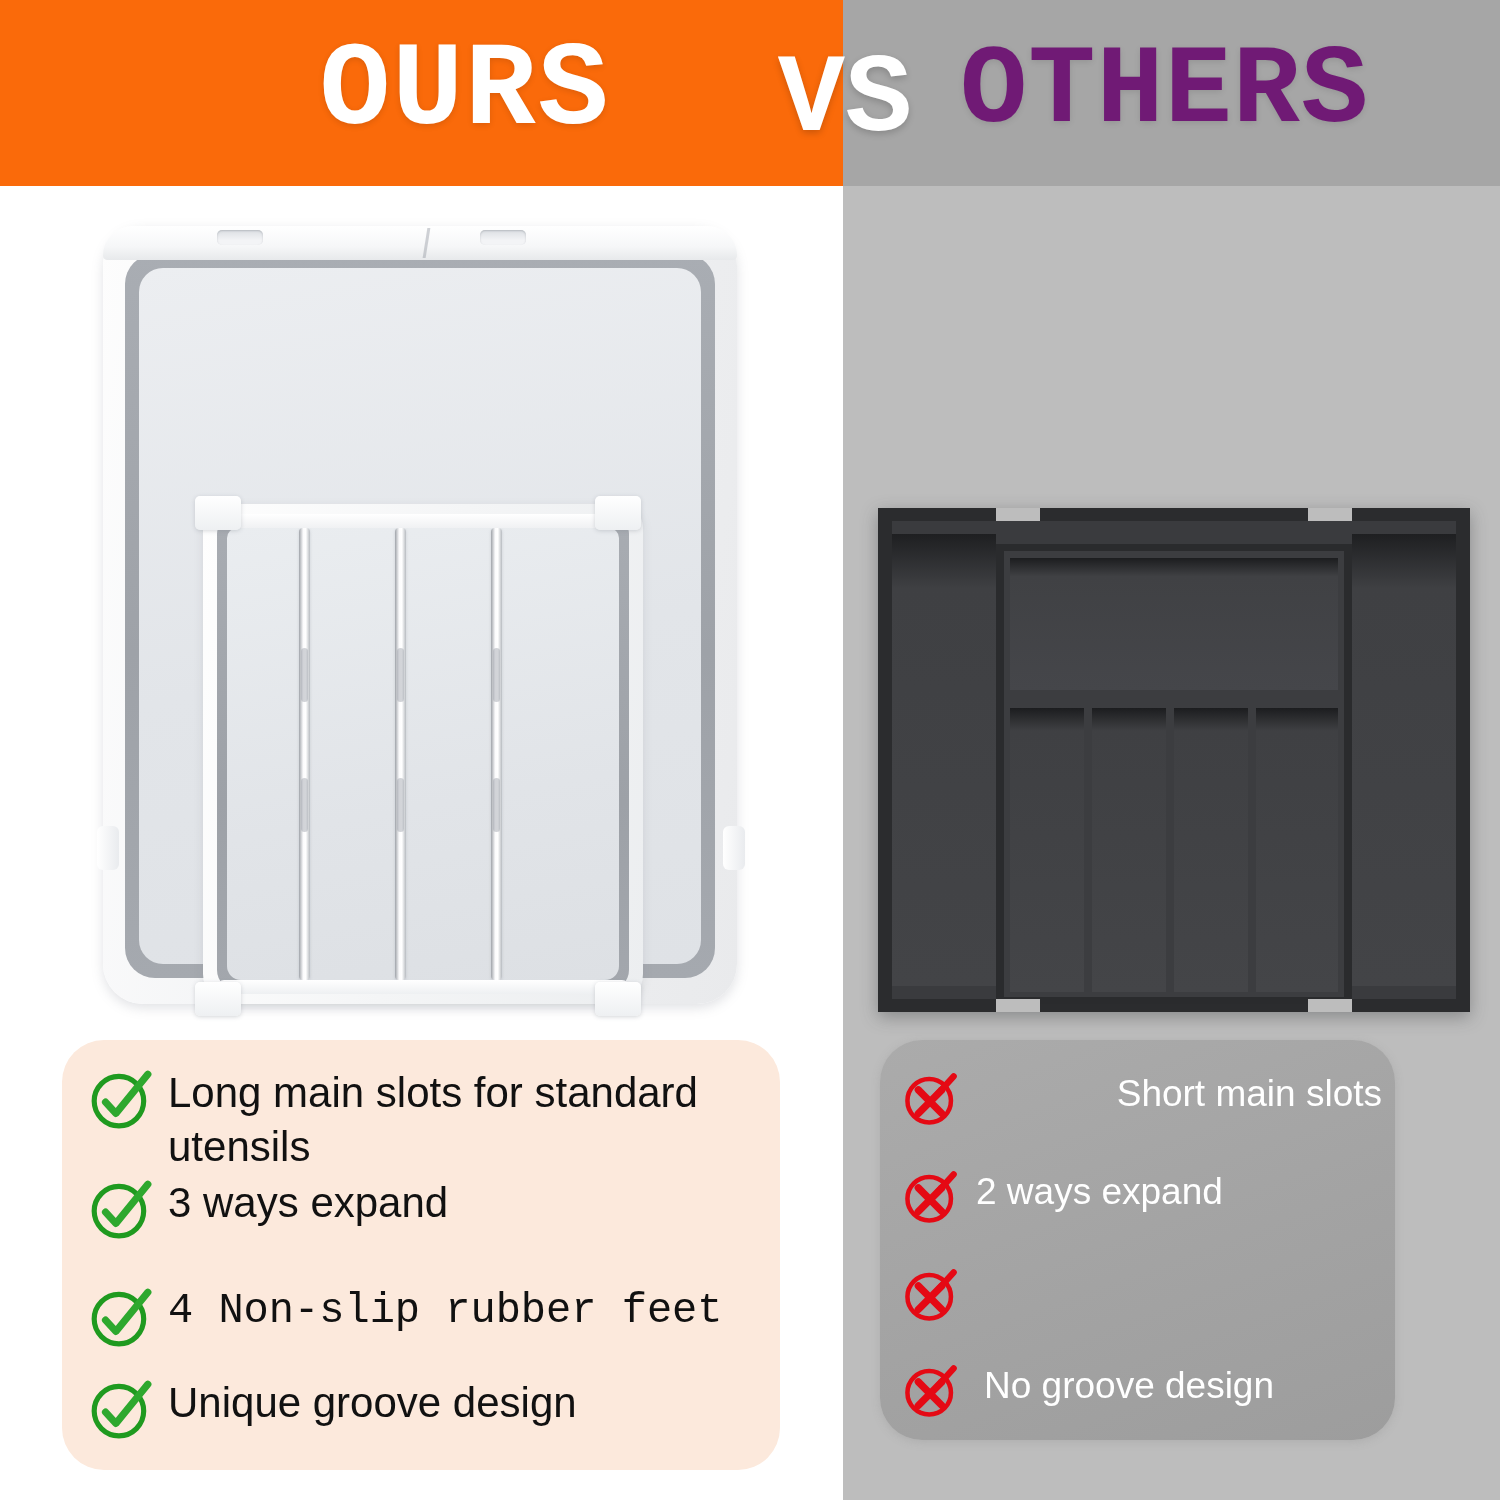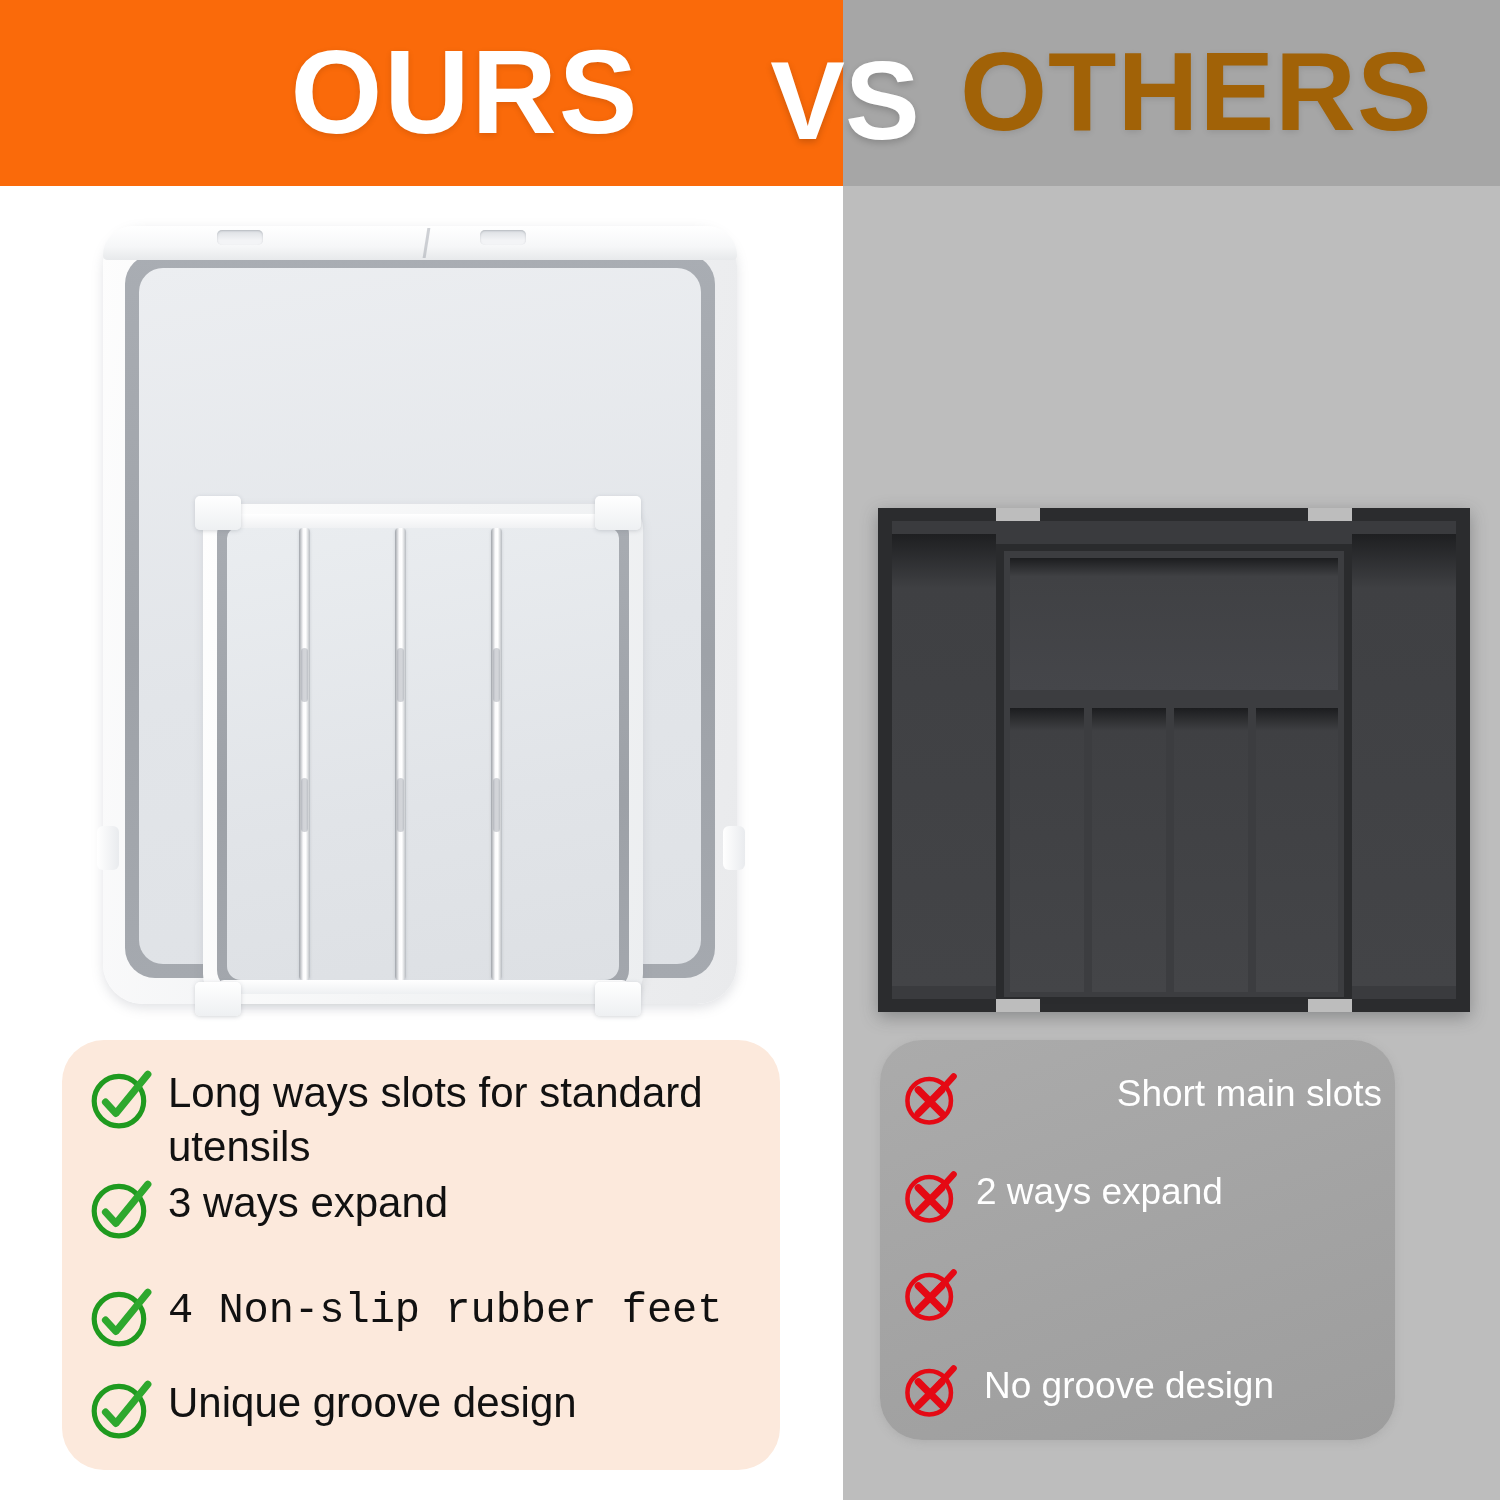--- a/index.html
+++ b/index.html
@@ -6,39 +6,39 @@
   body{
     width:1500px;height:1500px;
     font-family:"Liberation Sans", sans-serif;
     background:#ffffff;
     overflow:hidden;
     position:relative;
   }
   .stage{position:absolute;inset:0;width:1500px;height:1500px;}
 
   
-  .header{position:absolute;left:0;top:0;width:1500px;height:234px;}
+  .header{position:absolute;left:0;top:0;width:1500px;height:234px;font-family:Liberation Mono, monospace;}
   .hdr-left{position:absolute;left:0;top:0;width:843px;height:186px;background:#FA6A0A;}
   .hdr-right{position:absolute;left:843px;top:0;width:657px;height:186px;background:#A6A6A6;}
   .hdr-ours{
     position:absolute;left:255px;top:22px;width:420px;height:140px;
     color:#ffffff;font-size:118px;line-height:140px;font-weight:700;
     letter-spacing:2px;text-align:center;white-space:nowrap;
     text-shadow:0 2px 6px rgba(0,0,0,.12);
   }
   .hdr-vs{
     position:absolute;left:770px;top:26px;width:150px;height:150px;
     color:#ffffff;font-size:112px;line-height:150px;font-weight:800;
     text-align:center;white-space:nowrap;font-style:normal;
     text-shadow:0 3px 7px rgba(0,0,0,.18);
   }
   .hdr-others{
     position:absolute;left:960px;top:22px;width:460px;height:140px;
-    color:#a16207;font-size:112px;line-height:140px;font-weight:700;
-    letter-spacing:1px;text-align:right;white-space:nowrap;
+    color:#701a75;font-size:112px;line-height:140px;font-weight:700;
+    letter-spacing:1px;text-align:left;white-space:nowrap;
     text-shadow:0 2px 6px rgba(0,0,0,.10);
   }
 
   
   .body-left{position:absolute;left:0;top:186px;width:843px;height:1314px;background:#ffffff;}
   .body-right{position:absolute;left:843px;top:186px;width:657px;height:1314px;background:#BDBDBD;}
 
   
   .w-org{position:absolute;left:95px;top:212px;width:650px;height:800px;}
 
@@ -318,21 +318,21 @@
   <div class="card card-left">
     <div class="rows">
 
       <div class="row r0">
         <span class="icon">
           <svg class="ico-check" viewBox="0 0 64 64">
             <circle cx="30" cy="34" r="24" fill="none" stroke="#1F9A1F" stroke-width="5"></circle>
             <path d="M17 35 L27 46 L58 8" fill="none" stroke="#2EA82E" stroke-width="7" stroke-linecap="round" stroke-linejoin="round"></path>
           </svg>
         </span>
-        <span class="txt">Long ways slots for standard utensils</span>
+        <span class="txt">Long main slots for standard utensils</span>
       </div>
 
       <div class="row r1">
         <span class="icon">
           <svg class="ico-check" viewBox="0 0 64 64">
             <circle cx="30" cy="34" r="24" fill="none" stroke="#1F9A1F" stroke-width="5"></circle>
             <path d="M17 35 L27 46 L58 8" fill="none" stroke="#2EA82E" stroke-width="7" stroke-linecap="round" stroke-linejoin="round"></path>
           </svg>
         </span>
         <span class="txt">3 ways expand</span>

